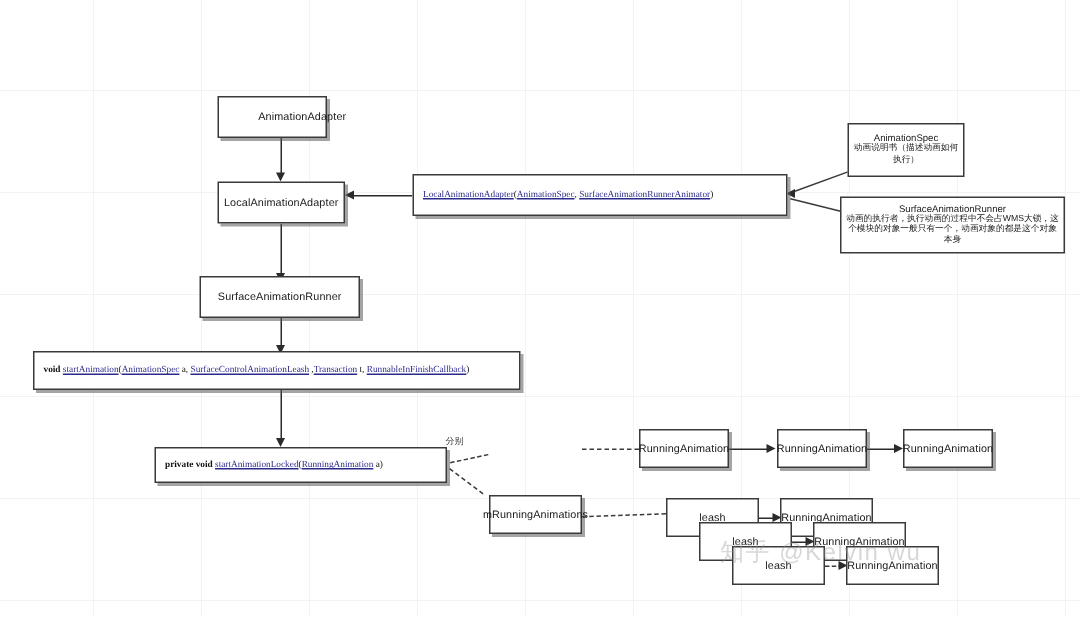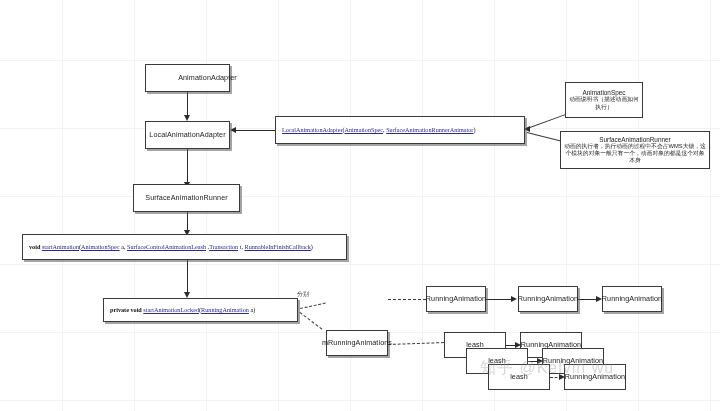--- a/index.html
+++ b/index.html
@@ -135,21 +135,21 @@
     letter-spacing: 1px;
     white-space: nowrap;
     pointer-events: none;
   }
 </style>
 </head>
 <body>
 
 <div id="canvas">
 
-  <div class="box shadowed" style="left:145px; top:64px; width:85px; height:28px;padding-left:40px;">
+  <div class="box shadowed" style="left:145px; top:64px; width:73px; height:28px;padding-left:40px;">
     <span class="node-label">AnimationAdapter</span>
   </div>
 
   <div class="line vline" style="left:187px; top:92px; height:25px;"></div>
   <div class="arrow arrow-down" style="left:184px; top:115px;"></div>
 
   <div class="box shadowed" style="left:145px; top:121px; width:85px; height:28px;">
     <span class="node-label">LocalAnimationAdapter</span>
   </div>
 

